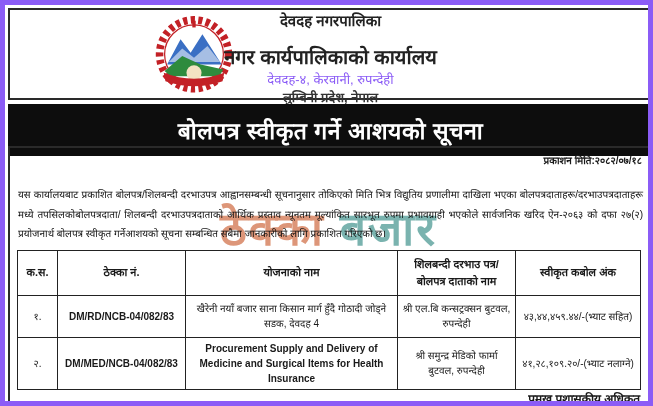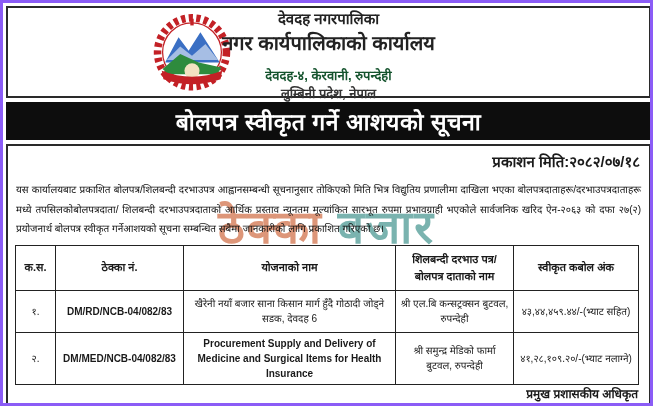--- a/index.html
+++ b/index.html
@@ -1,43 +1,43 @@
 <!DOCTYPE html>
 <html><head>
 <meta charset="utf-8">
 <style>
   html,body{margin:0;padding:0;background:#e8e8e8;}
   .page{
     position:relative;width:653px;height:406px;background:#ffffff;
     font-family:"Liberation Sans","DejaVu Sans",sans-serif;color:#1a1a1a;
-    border:3px solid #8b5cf6;box-sizing:border-box;overflow:hidden;
+    border:5px solid #8b5cf6;box-sizing:border-box;overflow:hidden;
   }
   
   .letterhead{
     position:absolute;left:3px;top:3px;width:645px;height:92px;
     border:2px solid #2a2a2a;box-sizing:border-box;background:#fff;
   }
   .emblem{position:absolute;left:142px;top:4px;width:84px;height:84px;}
   .head-text{position:absolute;left:0;top:2px;width:100%;text-align:center;line-height:1.25;}
   .head-muni{font-size:15px;font-weight:bold;color:#222;}
-  .head-office{font-size:20px;font-weight:bold;color:#222;margin-top:2px;}
-  .head-addr{font-size:13px;font-weight:bold;color:#14532d;margin-top:12px;}
+  .head-office{font-size:20px;font-weight:bold;color:#222;margin-top:14px;}
+  .head-addr{font-size:13px;font-weight:normal;color:#8b5cf6;margin-top:2px;}
   .head-prov{font-size:13px;font-weight:bold;color:#333;margin-top:2px;}
   
   .banner{
-    position:absolute;left:3px;top:99px;width:645px;height:38px;
+    position:absolute;left:3px;top:99px;width:645px;height:52px;
     background:#0d0d0d;color:#ffffff;display:flex;align-items:center;justify-content:center;
     font-size:23px;font-weight:bold;letter-spacing:.5px;box-sizing:border-box;
   }
   
   .content-box{
     position:absolute;left:3px;top:141px;width:645px;height:261px;
     border:2px solid #2a2a2a;box-sizing:border-box;background:transparent;padding:4px 7px;
   }
-  .pub-date{font-size:15px;font-weight:bold;text-align:right;margin:1px 2px 9px 0;position:relative;z-index:2;}
+  .pub-date{font-size:10px;font-weight:bold;text-align:right;margin:1px 2px 18px 0;position:relative;z-index:2;}
   .body-text{
     font-size:10px;line-height:1.95;text-align:justify;margin:0 1px 6px 1px;
     position:relative;z-index:2;color:#111;
   }
   
   .watermark{
     position:absolute;left:210px;top:48px;z-index:1;font-size:46px;font-weight:bold;
     white-space:nowrap;opacity:.55;pointer-events:none;letter-spacing:2px;
   }
   .wm-a{color:#c2410c;font-family:Liberation Serif, serif;}
@@ -121,21 +121,21 @@
           <th>ठेक्का नं.</th>
           <th>योजनाको नाम</th>
           <th>शिलबन्दी दरभाउ पत्र/ बोलपत्र दाताको नाम</th>
           <th>स्वीकृत कबोल अंक</th>
         </tr>
       </thead>
       <tbody>
         <tr class="row">
           <td>१.</td>
           <td class="cell-contract">DM/RD/NCB-04/082/83</td>
-          <td>खैरेनी नयाँ बजार साना किसान मार्ग हुँदै गोठादी जोड्ने सडक, देवदह 6</td>
+          <td>खैरेनी नयाँ बजार साना किसान मार्ग हुँदै गोठादी जोड्ने सडक, देवदह 4</td>
           <td class="cell-bidder">श्री एल.बि कन्सट्रक्सन बुटवल, रुपन्देही</td>
           <td>४३,४४,४५९.४४/-(भ्याट सहित)</td>
         </tr>
         <tr class="row">
           <td>२.</td>
           <td class="cell-contract">DM/MED/NCB-04/082/83</td>
           <td class="cell-project-en">Procurement Supply and Delivery of Medicine and Surgical Items for Health Insurance</td>
           <td class="cell-bidder">श्री समुन्द्र मेडिको फार्मा बुटवल, रुपन्देही</td>
           <td>४१,२८,१०९.२०/-(भ्याट नलाग्ने)</td>
         </tr>

